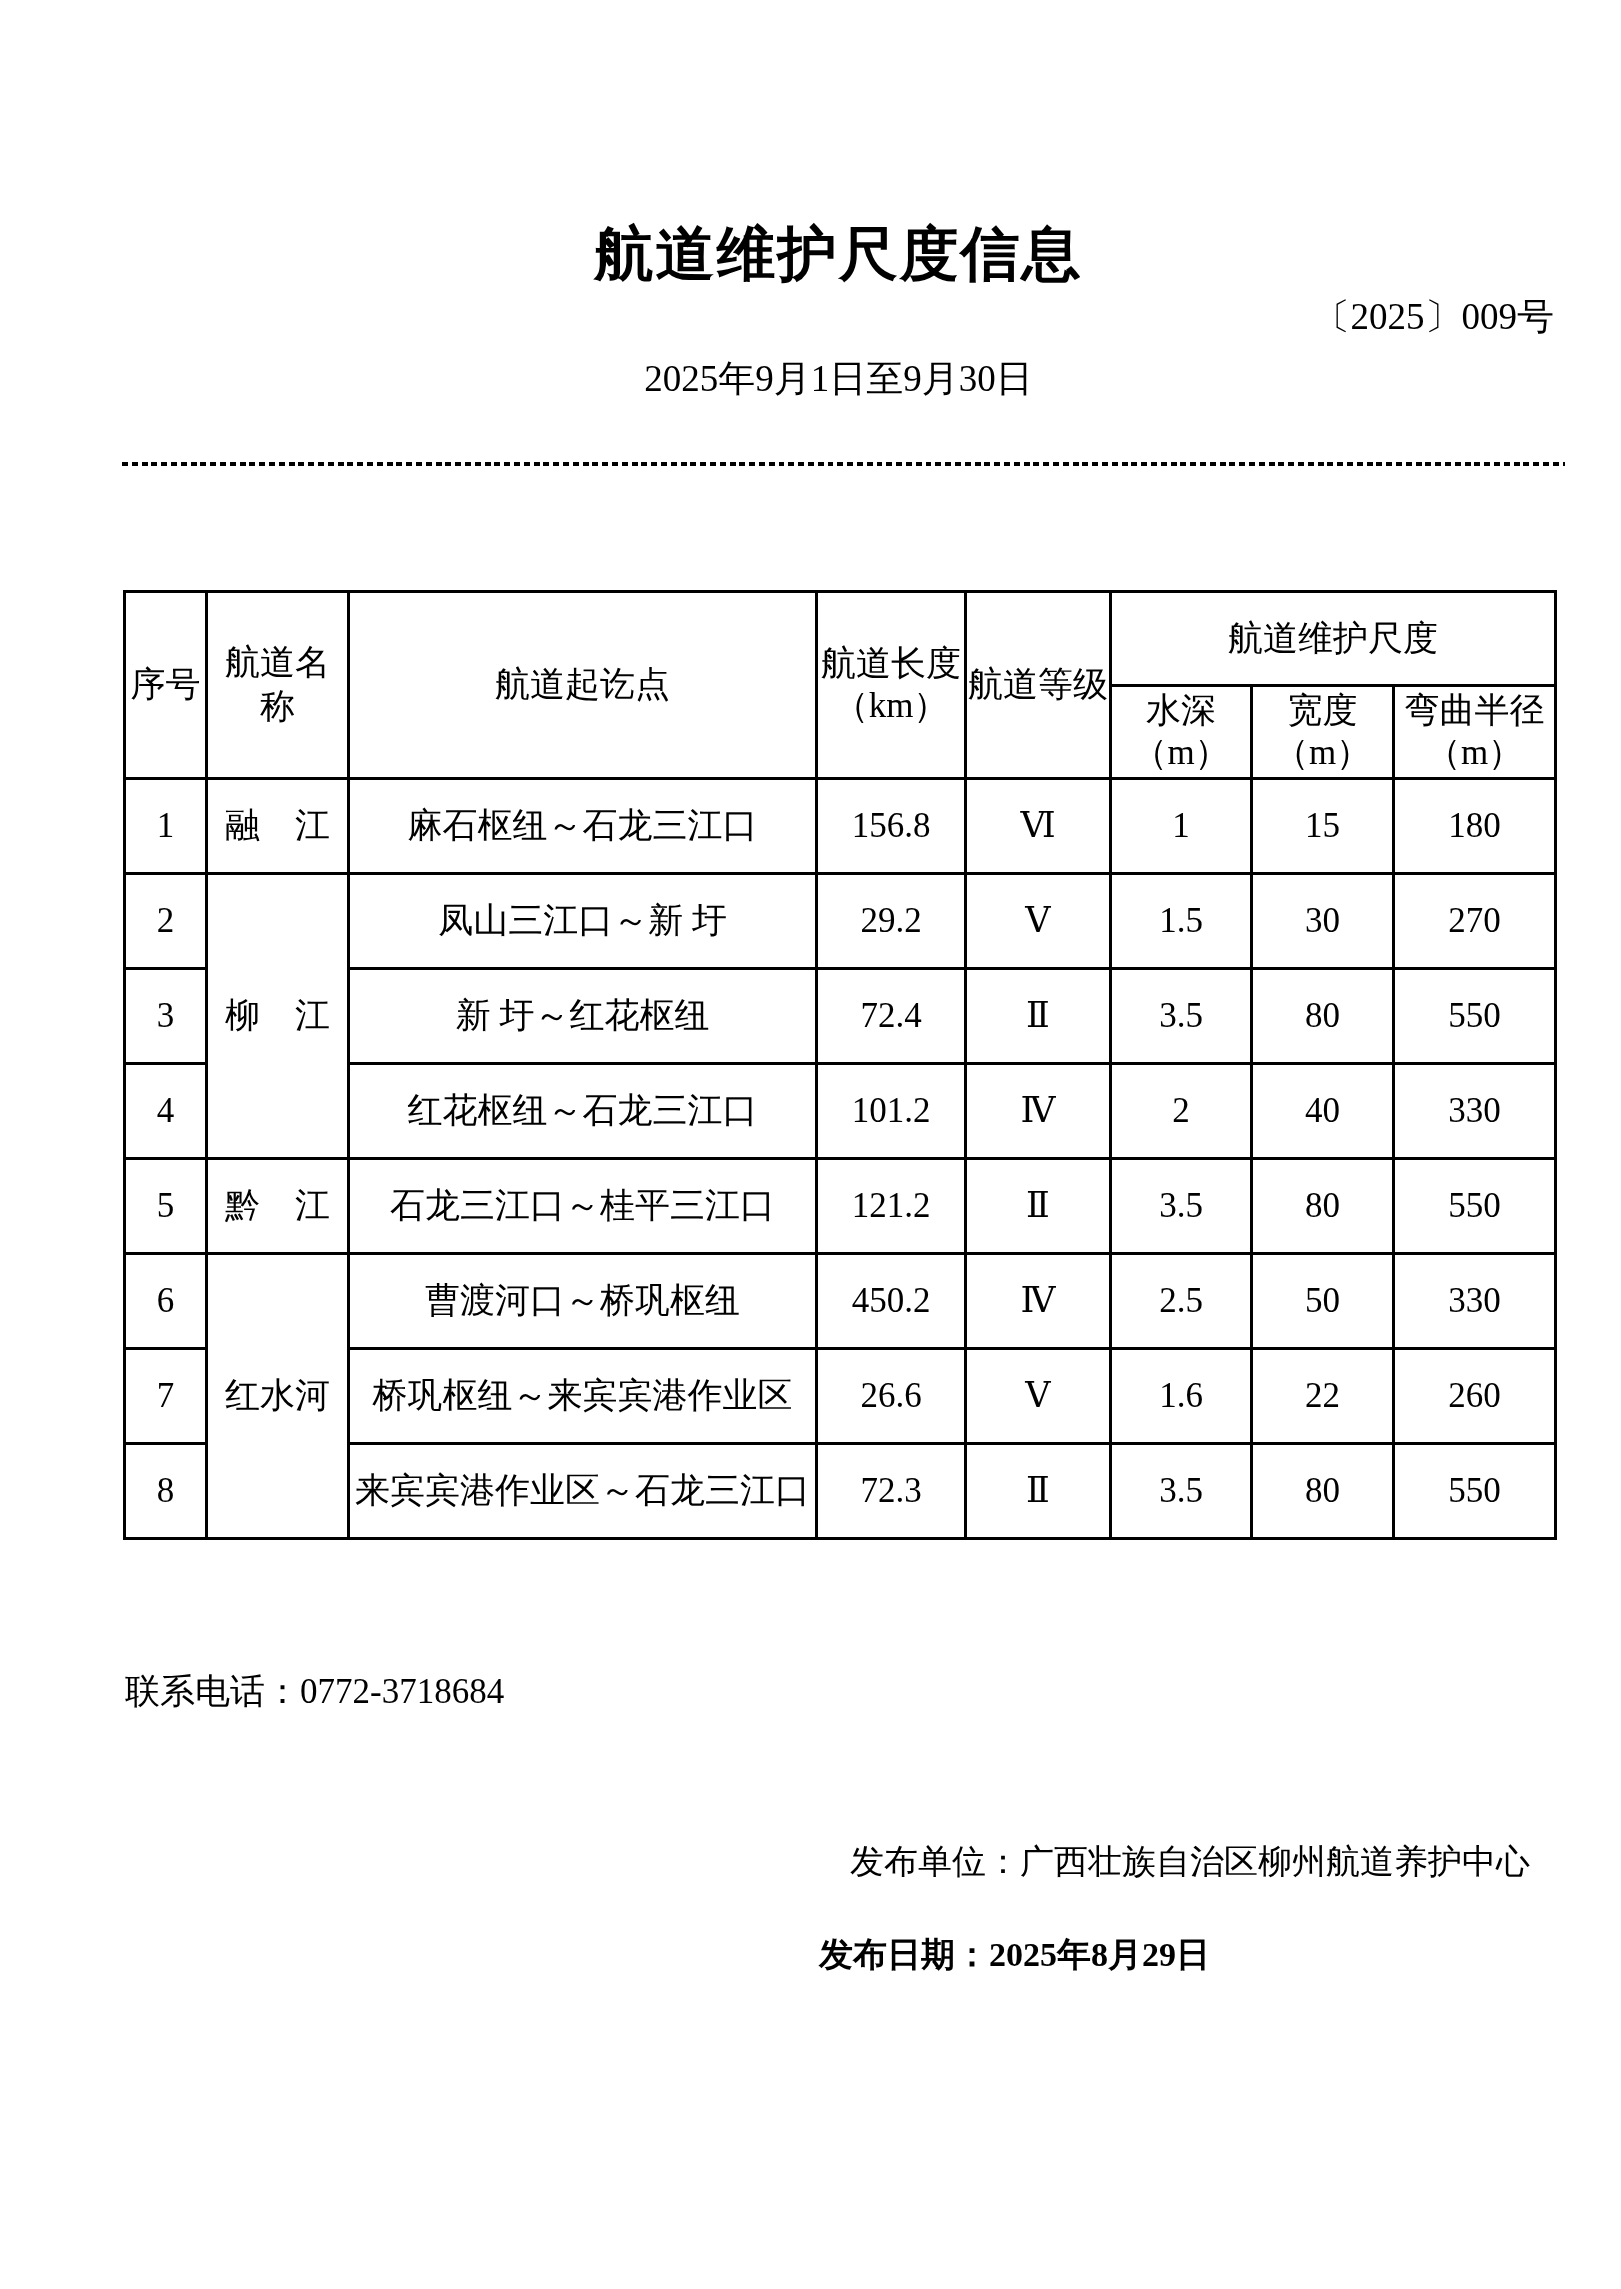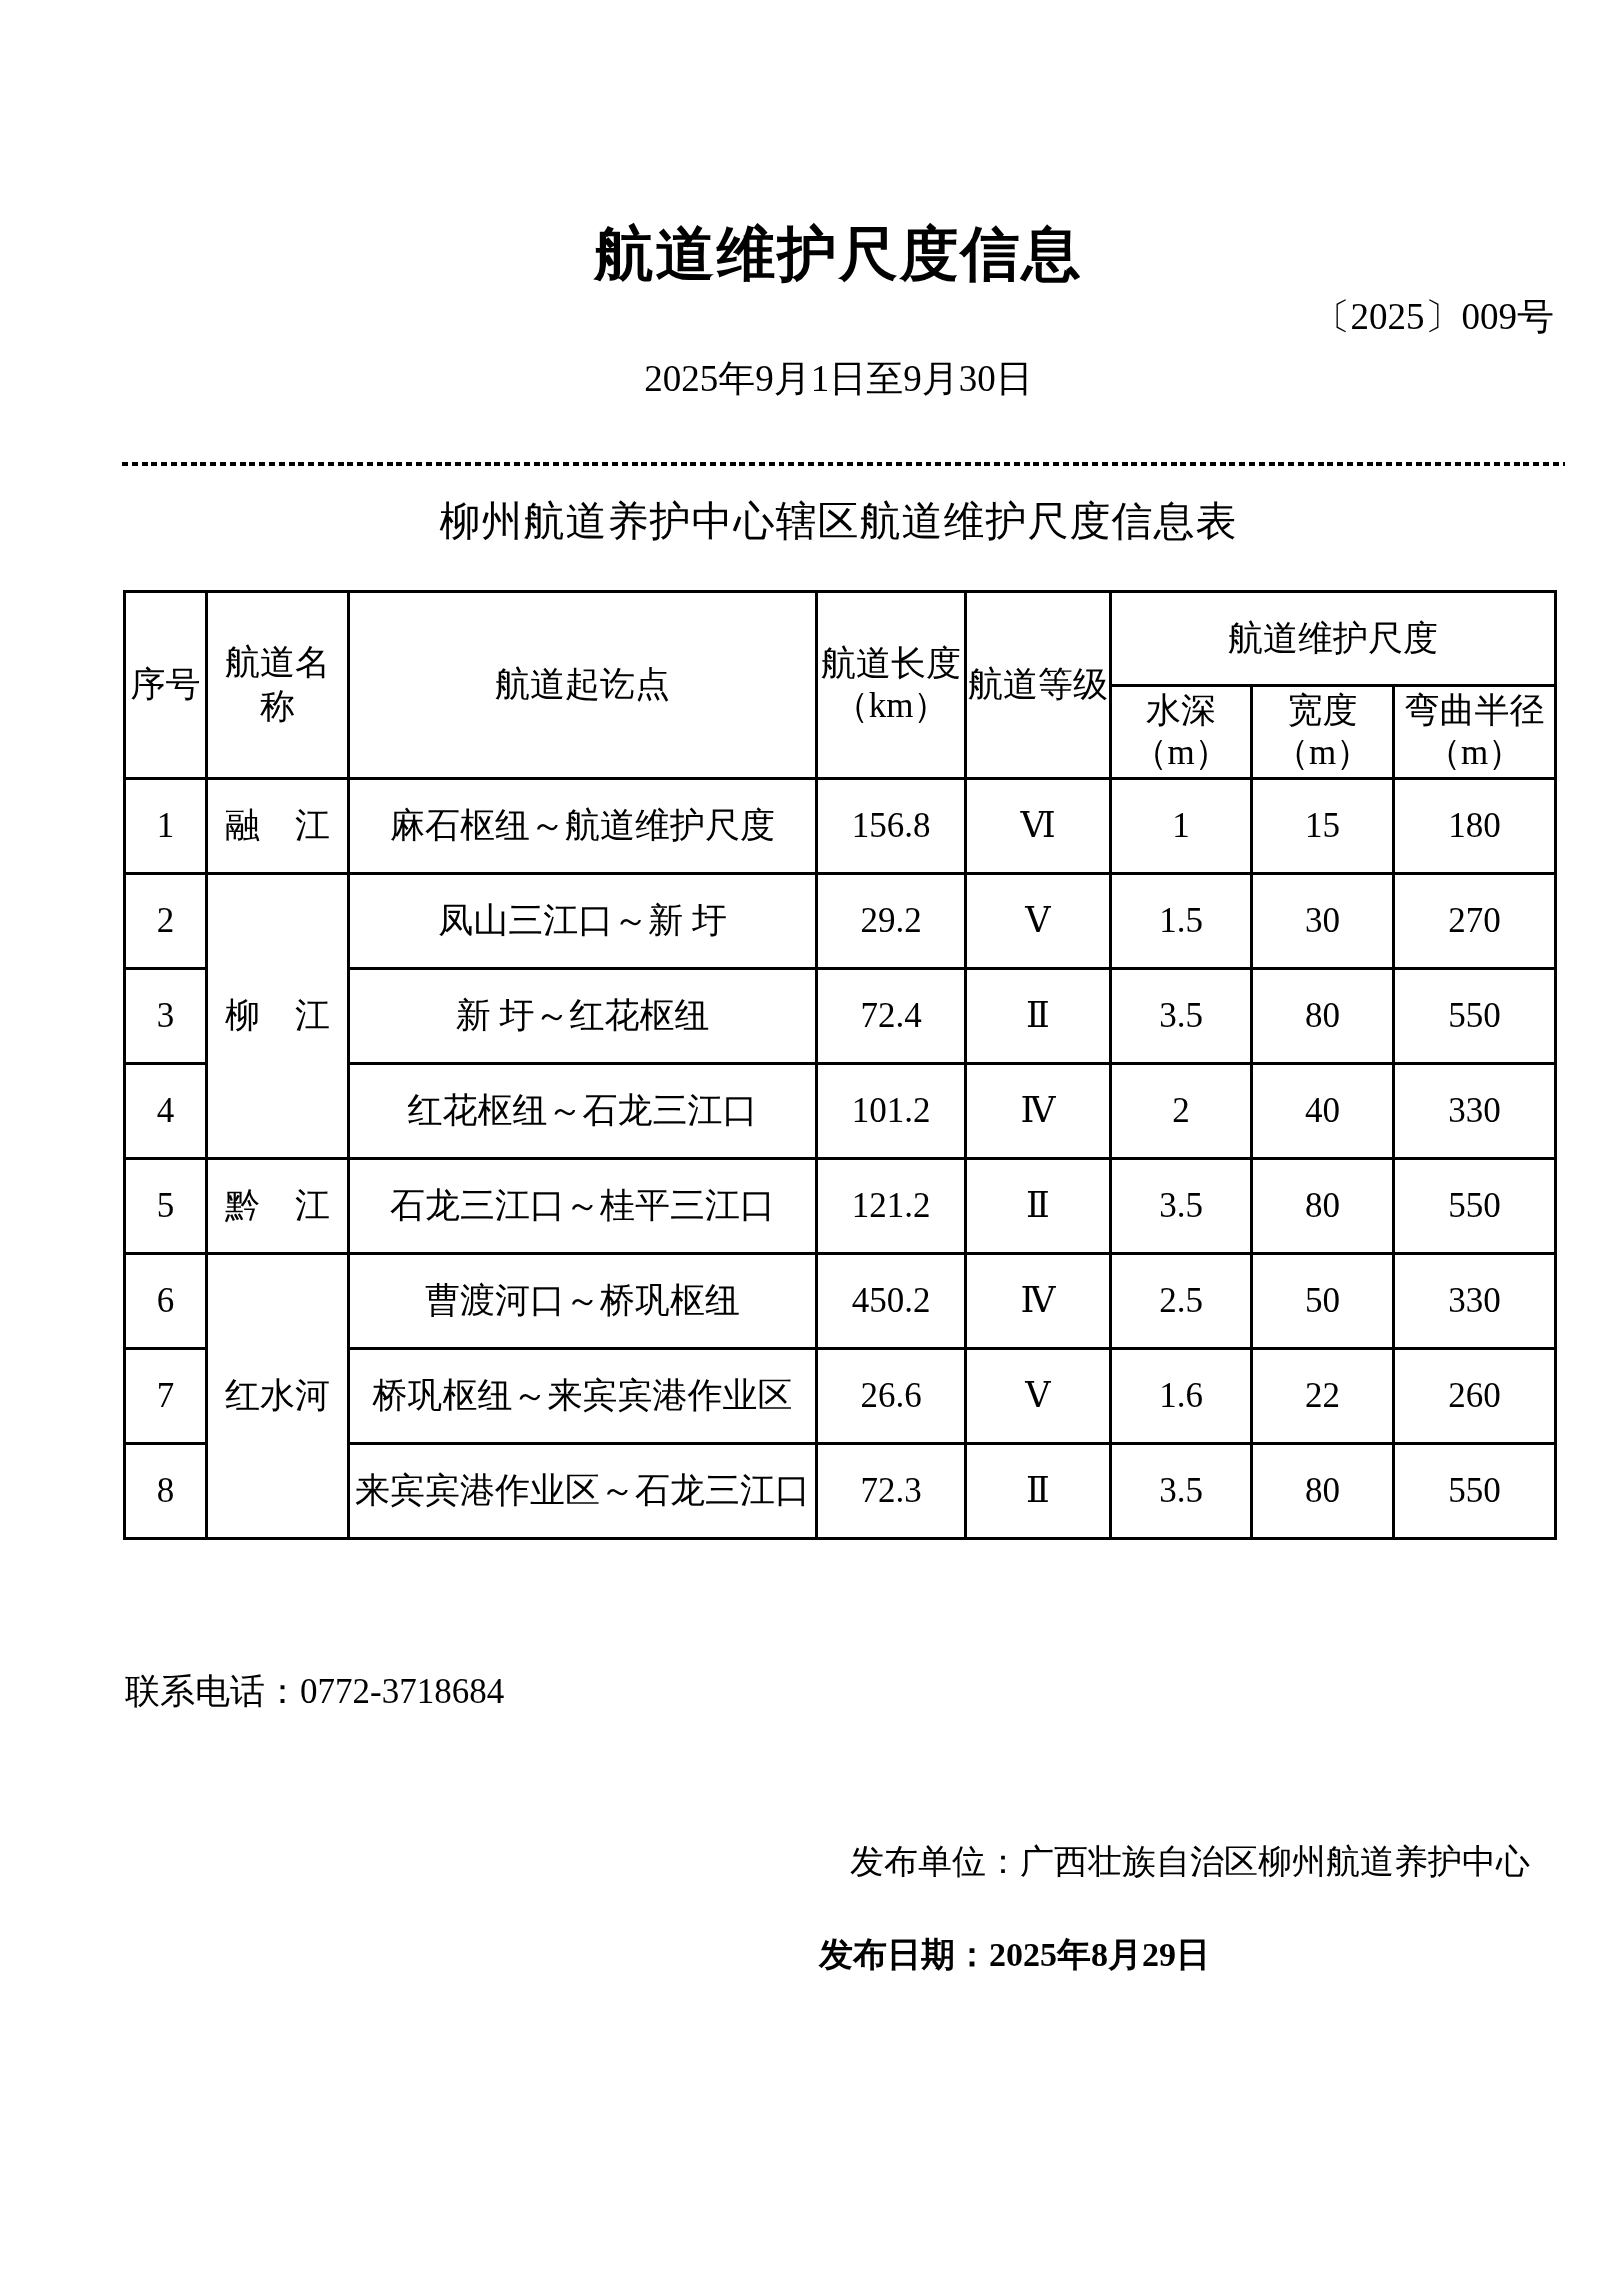--- a/index.html
+++ b/index.html
@@ -93,21 +93,20 @@
 <body>
 
 <div class="page">
 
   <div class="doc-title">航道维护尺度信息</div>
   <div class="doc-number">〔2025〕009号</div>
   <div class="doc-period">2025年9月1日至9月30日</div>
 
   <div class="dashed-divider"></div>
 
-  <div class="table-caption">柳州航道养护中心辖区航道维护尺度信息表</div>
 
   <table class="dim-table">
     <colgroup>
       <col style="width:82px">
       <col style="width:142px">
       <col style="width:468px">
       <col style="width:149px">
       <col style="width:145px">
       <col style="width:141px">
       <col style="width:142px">
@@ -137,21 +136,21 @@
         <th class="hdr-two-line">
           <div>弯曲半径</div>
           <div>（m）</div>
         </th>
       </tr>
     </thead>
     <tbody>
         <tr>
           <td>1</td>
           <td rowspan="1">融　江</td>
-          <td>麻石枢纽～航道维护尺度</td>
+          <td>麻石枢纽～石龙三江口</td>
           <td>156.8</td>
           <td>Ⅵ</td>
           <td>1</td>
           <td>15</td>
           <td>180</td>
         </tr>
         <tr>
           <td>2</td>
           <td rowspan="3">柳　江</td>
           <td>凤山三江口～新 圩</td>

